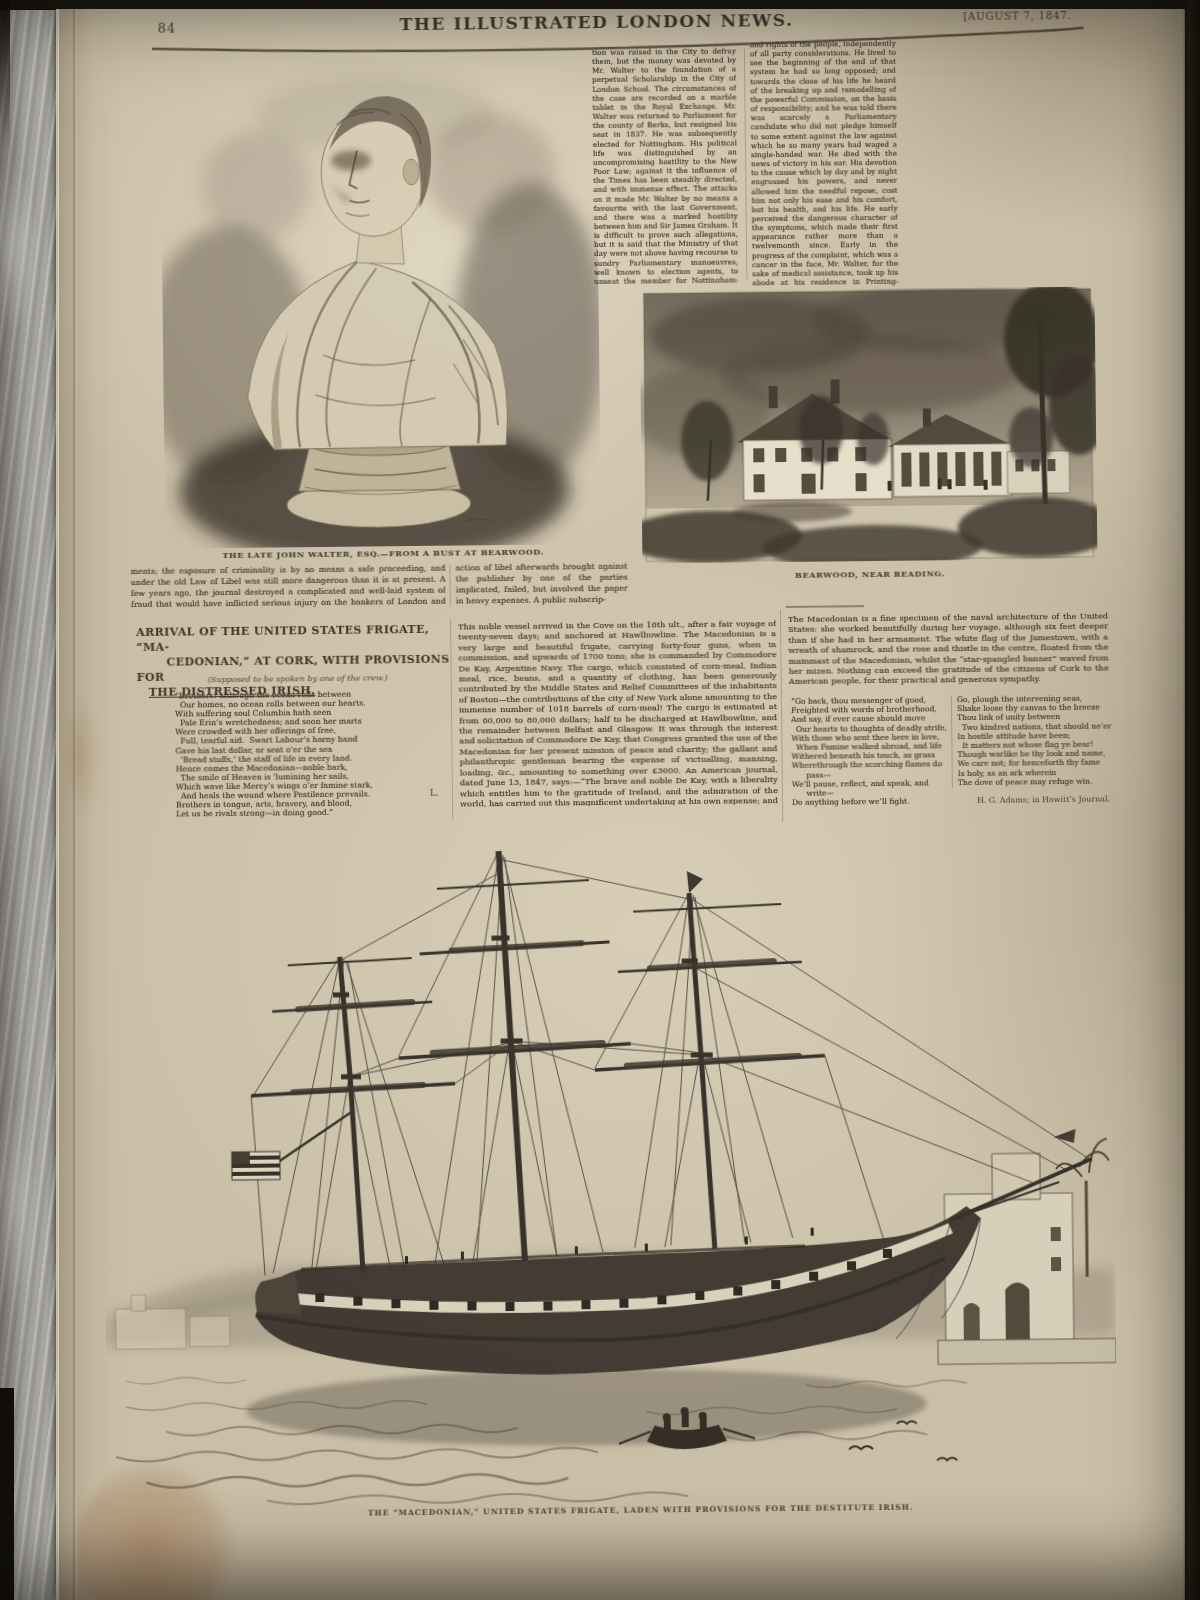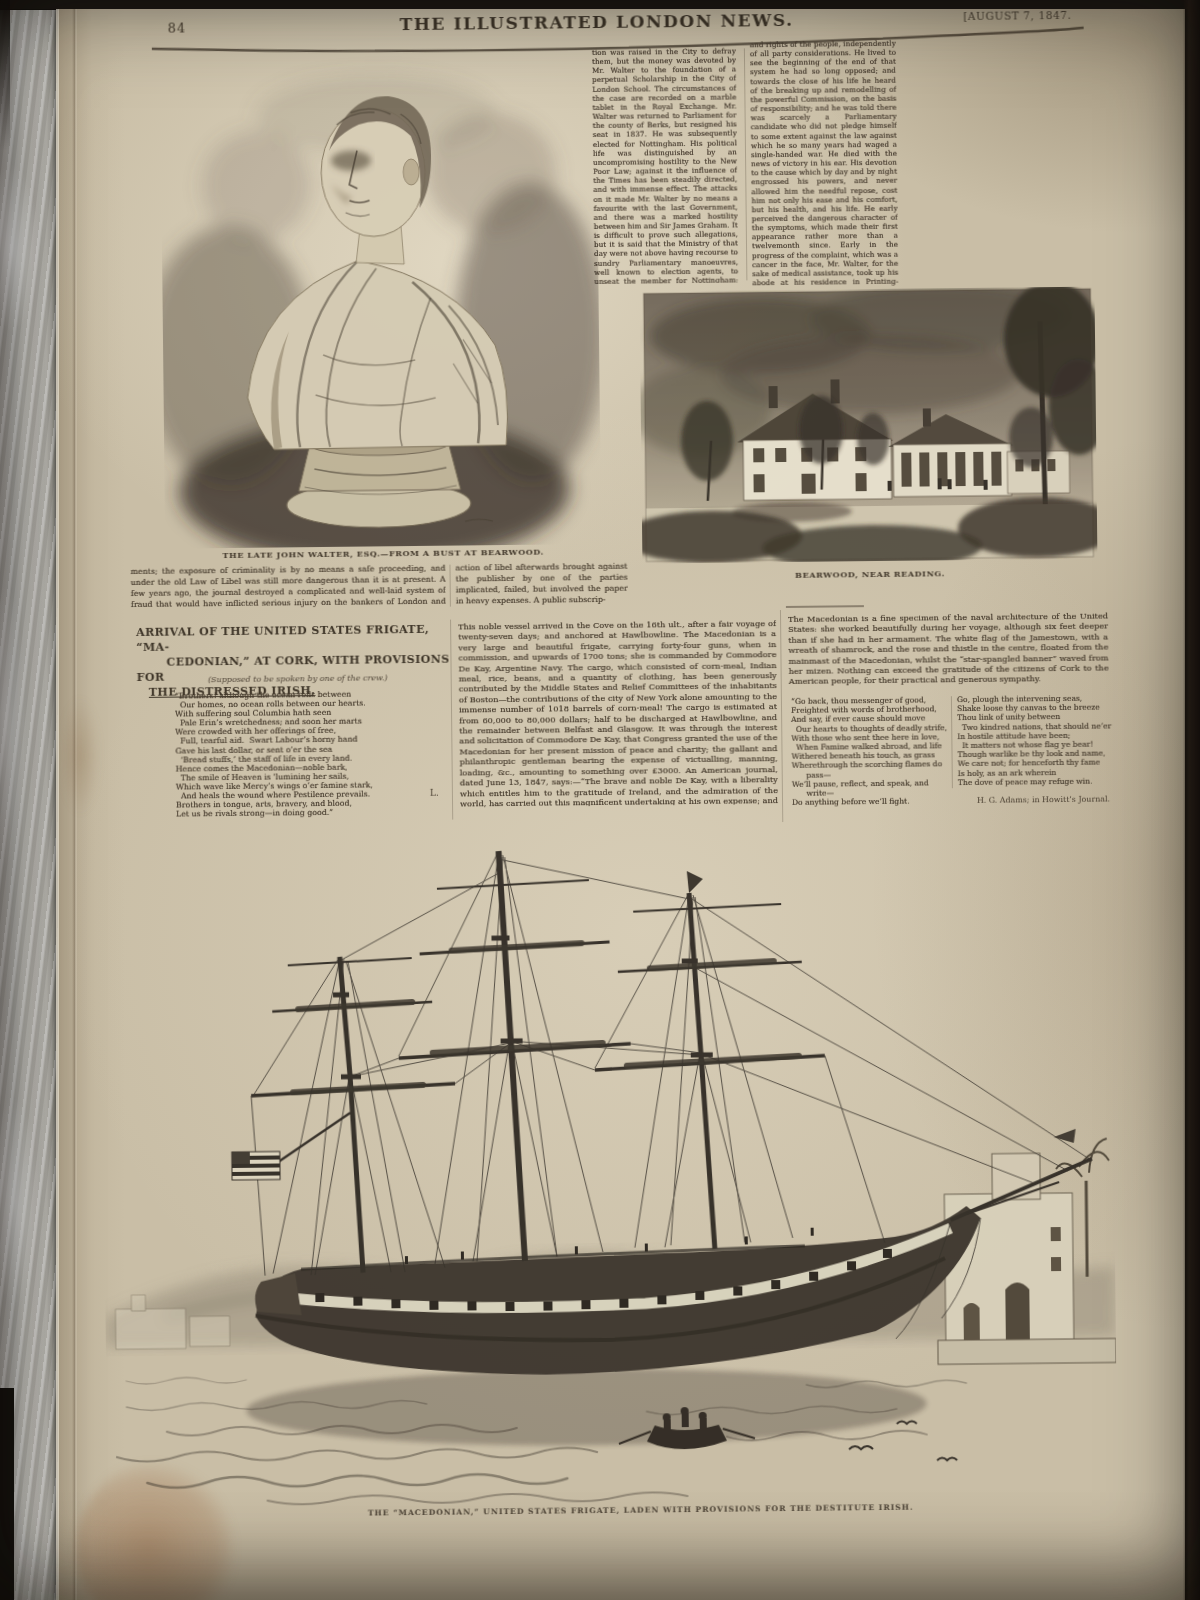--- a/index.html
+++ b/index.html
@@ -63,21 +63,21 @@
   <div class="tissue"></div>
   <div class="paper-edge"></div>
   <div class="paper">
     <div class="crease"></div>
     <div class="stain1"></div>
     <div class="stain2"></div>
   </div>
 
   <div class="content">
 
-    <div class="abs" style="left:176px;top:16px;font-size:13px;letter-spacing:1px;color:#463c2e;">84</div>
+    <div class="abs" style="left:166px;top:16px;font-size:13px;letter-spacing:1px;color:#463c2e;">84</div>
     <div class="abs" style="left:405px;top:12px;width:400px;text-align:center;font-size:17px;font-weight:bold;letter-spacing:1.6px;color:#3f362a;">THE ILLUSTRATED LONDON NEWS.</div>
     <div class="abs" style="left:880px;top:14px;width:200px;text-align:right;font-size:10.5px;letter-spacing:.6px;color:#4a4032;">[AUGUST 7, 1847.</div>
     <svg class="abs" style="left:0;top:0;" width="1200" height="60">
       <path d="M160,44 C420,52 640,50 880,42 S1060,35 1092,33" stroke="rgba(58,48,36,.75)" stroke-width="2.4" fill="none"></path>
     </svg>
 
     <div class="abs just smalltext" style="left:600px;top:48px;width:144px;height:236px;">
       <span>tion was raised in the City to defray them, but the money was devoted by Mr. Walter to the foundation of a perpetual Scholarship in the City of London School. The circumstances of the case are recorded on a marble tablet in the Royal Exchange.</span>
       <span class="ind" style="display:inline;">Mr. Walter was returned to Parliament for the county of Berks, but resigned his seat in 1837.  He was subsequently elected for Nottingham.  His political life was distinguished by an uncompromising hostility to the New Poor Law; against it the influence of the Times has been steadily directed, and with immense effect.  The attacks on it made Mr. Walter by no means a favourite with the last Government, and there was a marked hostility between him and Sir James Graham.  It is difficult to prove such allegations, but it is said that the Ministry of that day were not above having recourse to sundry Parliamentary manoeuvres, well known to election agents, to unseat the member for Nottingham; and it was at last effected.</span>
     </div>

